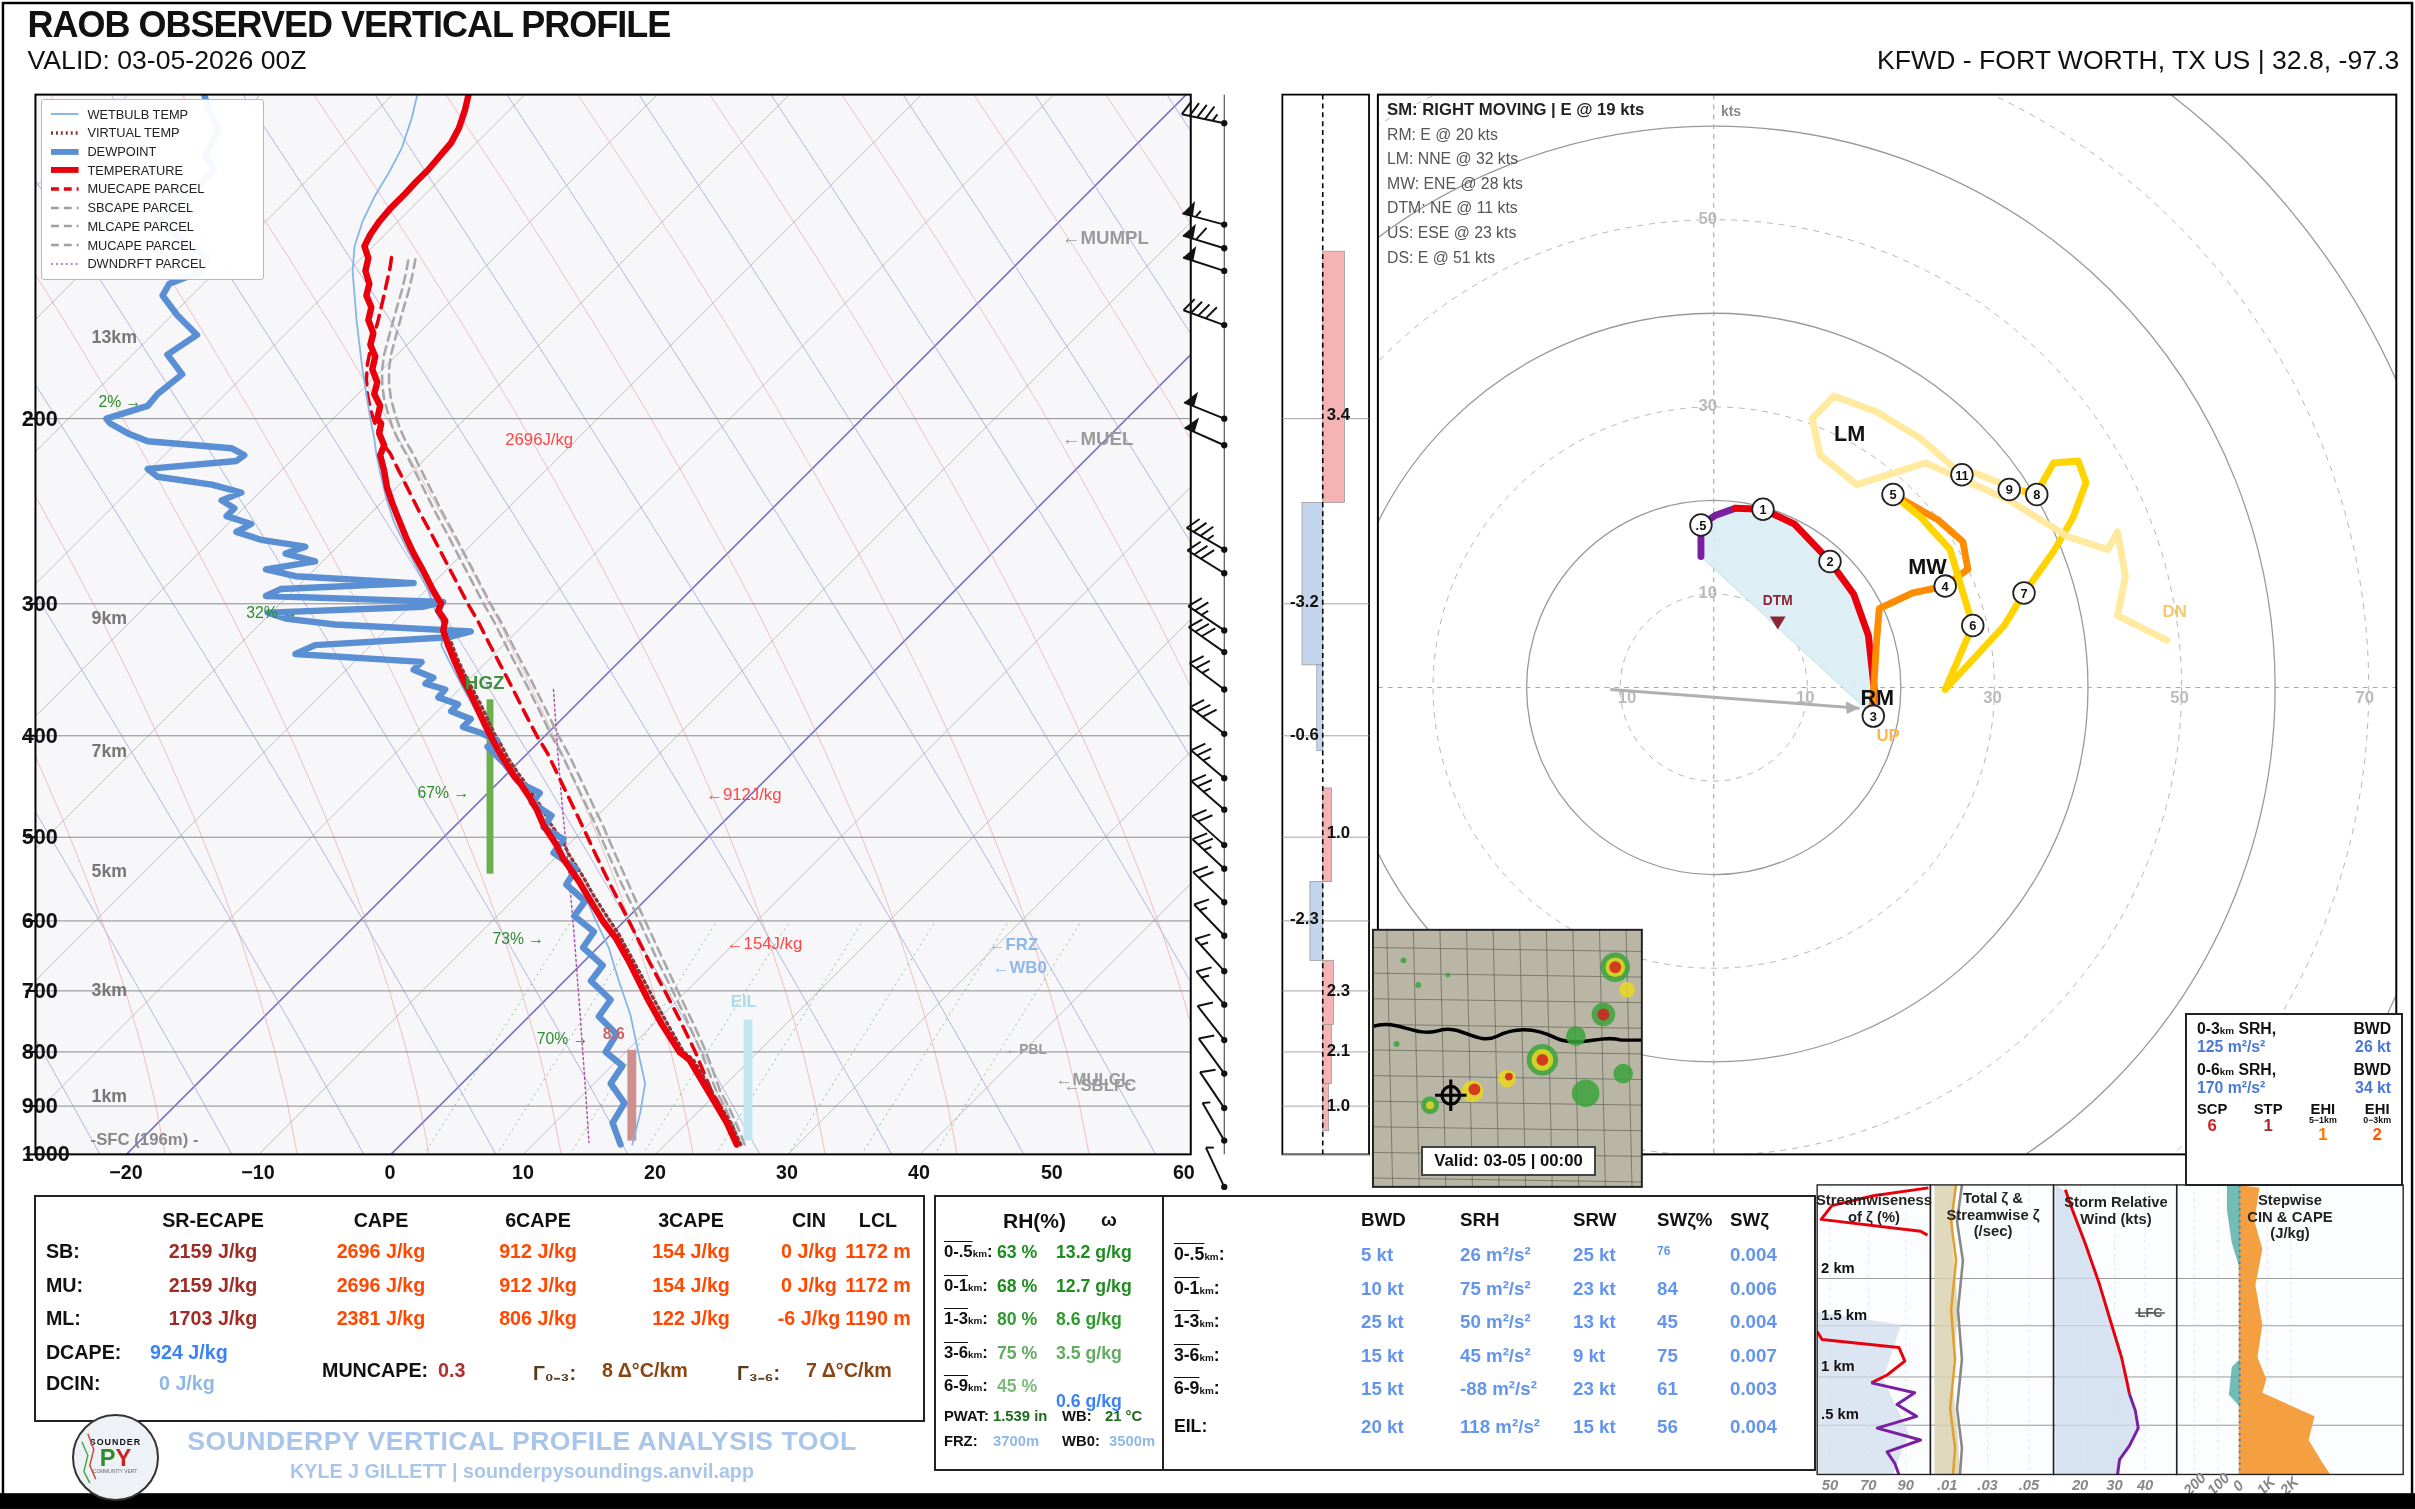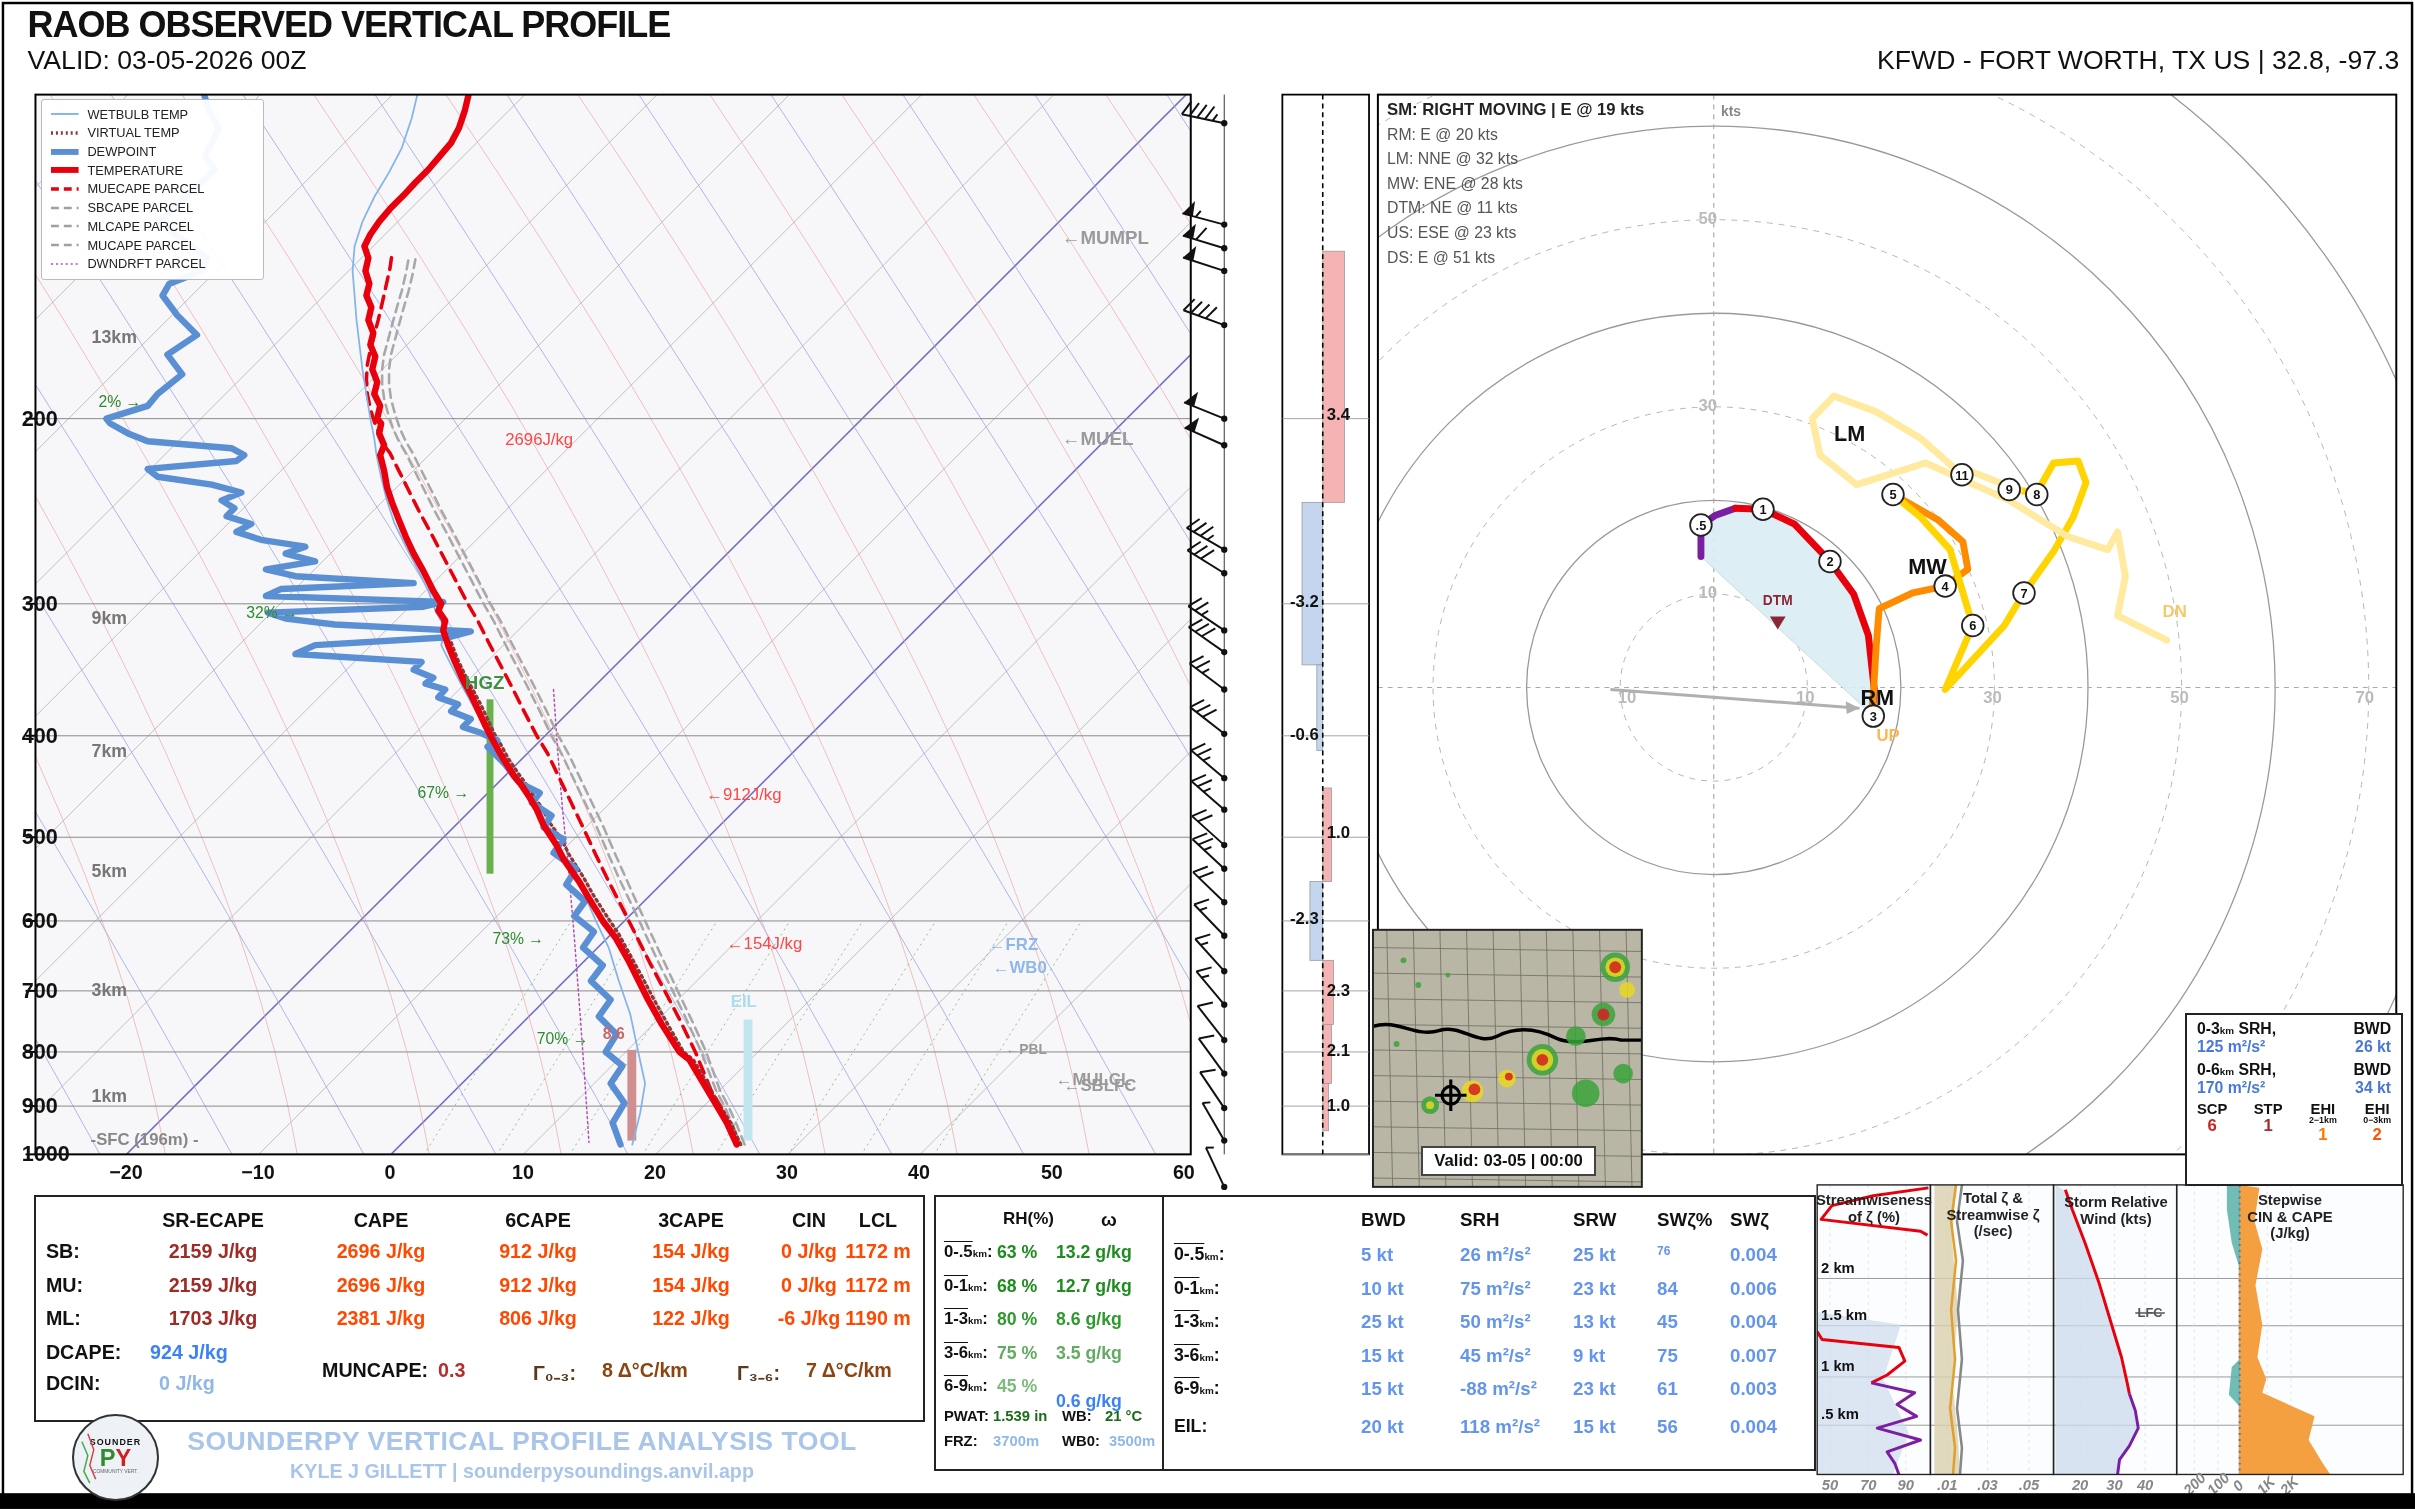--- a/index.html
+++ b/index.html
@@ -685,21 +685,21 @@
         <div class="ibcs"> </div>
         <div class="ibcv" style="color: rgb(204, 34, 34);">6</div>
       </div>
       <div class="ibcol">
         <div class="ibch">STP</div>
         <div class="ibcs"> </div>
         <div class="ibcv" style="color: rgb(160, 48, 48);">1</div>
       </div>
       <div class="ibcol">
         <div class="ibch">EHI</div>
-        <div class="ibcs">2−1km</div>
+        <div class="ibcs">5−1km</div>
         <div class="ibcv" style="color: rgb(255, 119, 0);">1</div>
       </div>
       <div class="ibcol">
         <div class="ibch">EHI</div>
         <div class="ibcs">0−3km</div>
         <div class="ibcv" style="color: rgb(255, 85, 0);">2</div>
       </div>
     </div>
   </div>
 <div id="thermobox" class="abs">
@@ -735,21 +735,21 @@
     <div class="thlabel" style="left: 9.9px; top: 175px;">DCIN:</div>
     <div class="thval" style="left: 123px; top: 175px; color: rgb(143, 184, 232); transform: none;">0 J/kg</div>
     <div class="thlabel" style="left: 286px; top: 162px;">MUNCAPE:</div>
     <div class="thval" style="left: 402px; top: 162px; color: rgb(176, 48, 48); transform: none;">0.3</div>
     <div class="thlabel" style="left: 497px; top: 162px; color: rgb(90, 58, 26);">Γ₀₋₃:</div>
     <div class="thval" style="left: 566px; top: 162px; color: rgb(139, 69, 19); transform: none;">8 Δ°C/km</div>
     <div class="thlabel" style="left: 701px; top: 162px; color: rgb(90, 58, 26);">Γ₃₋₆:</div>
     <div class="thval" style="left: 770px; top: 162px; color: rgb(139, 69, 19); transform: none;">7 Δ°C/km</div>
   </div>
 <div id="rhbox" class="abs">
-    <div class="rlab" style="left: 67px; top: 11.8px; font-size: 17px;">RH(%)</div>
+    <div class="rlab" style="left: 67px; top: 11.8px; font-size: 21px;">RH(%)</div>
     <div class="rlab" style="left: 165px; top: 11.8px; font-size: 18.7px;">ω</div>
     <div class="rlab" style="left: 7.9px; top: 45px;"><span class="ov">0-.5</span><span class="sub">km</span>:</div>
     <div class="rval" style="left: 61px; top: 45px; color: rgb(30, 140, 30);">63 %</div>
     <div class="rval" style="left: 120px; top: 45px; color: rgb(30, 140, 30);">13.2 g/kg</div>
     <div class="rlab" style="left: 7.9px; top: 79px;"><span class="ov">0-1</span><span class="sub">km</span>:</div>
     <div class="rval" style="left: 61px; top: 79px; color: rgb(30, 140, 30);">68 %</div>
     <div class="rval" style="left: 120px; top: 79px; color: rgb(30, 140, 30);">12.7 g/kg</div>
     <div class="rlab" style="left: 7.9px; top: 112px;"><span class="ov">1-3</span><span class="sub">km</span>:</div>
     <div class="rval" style="left: 61px; top: 112px; color: rgb(46, 154, 46);">80 %</div>
     <div class="rval" style="left: 120px; top: 112px; color: rgb(46, 154, 46);">8.6 g/kg</div>

